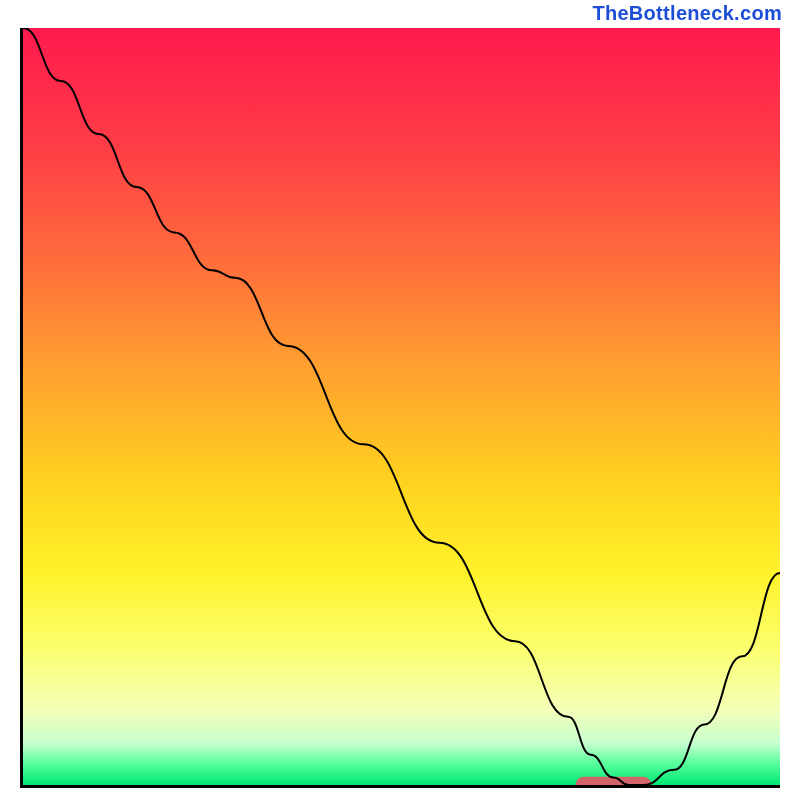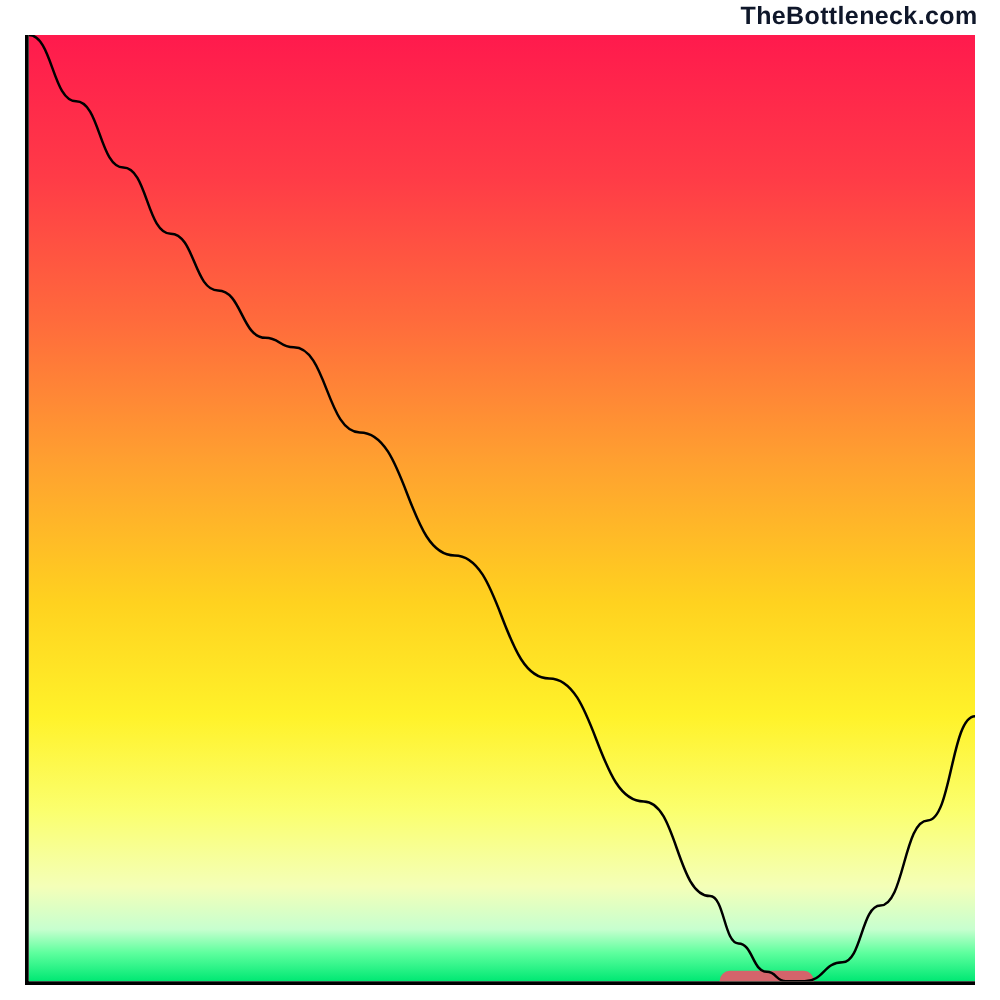--- a/index.html
+++ b/index.html
@@ -10,21 +10,21 @@
     background: #ffffff;
     font-family: Arial, Helvetica, sans-serif;
     overflow: hidden;
   }
   .attribution {
     position: absolute;
     top: 2px;
     right: 18px;
     font-size: 20px;
     font-weight: 600;
-    color: #0f172a;
+    color: #1d4ed8;
     letter-spacing: 0.3px;
     z-index: 5;
   }
   .plot-frame {
     position: absolute;
     left: 20px;
     top: 28px;
     width: 760px;
     height: 760px;
     box-sizing: border-box;

